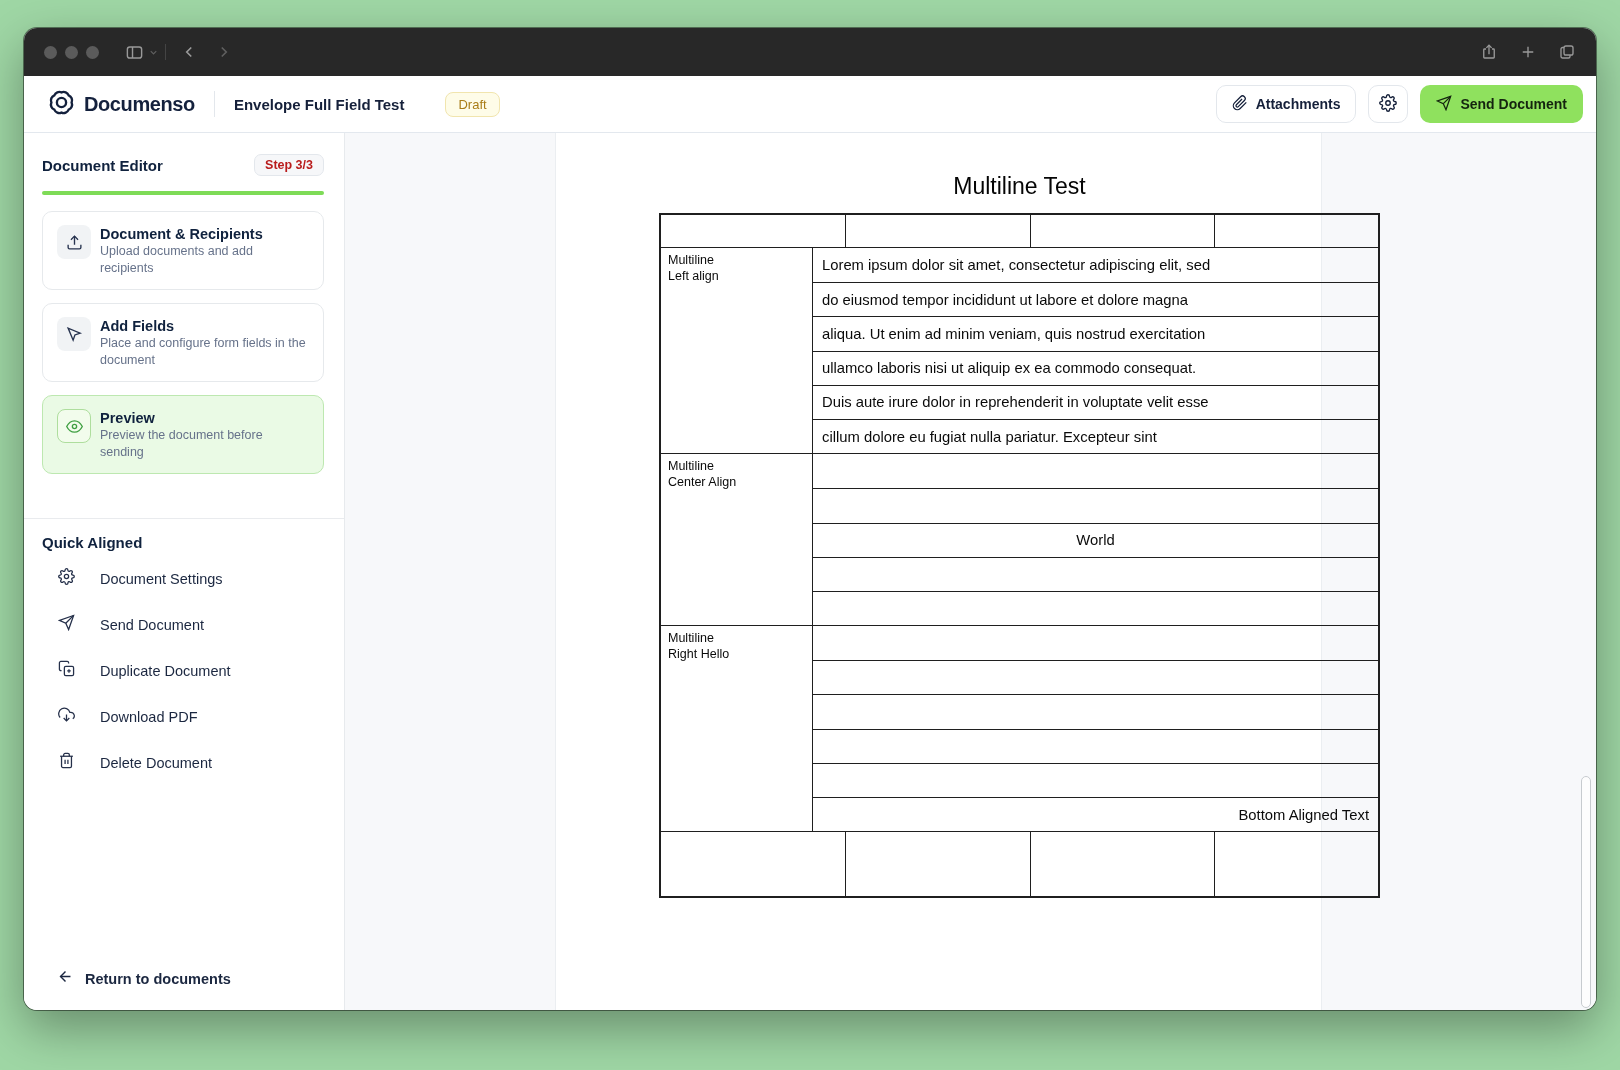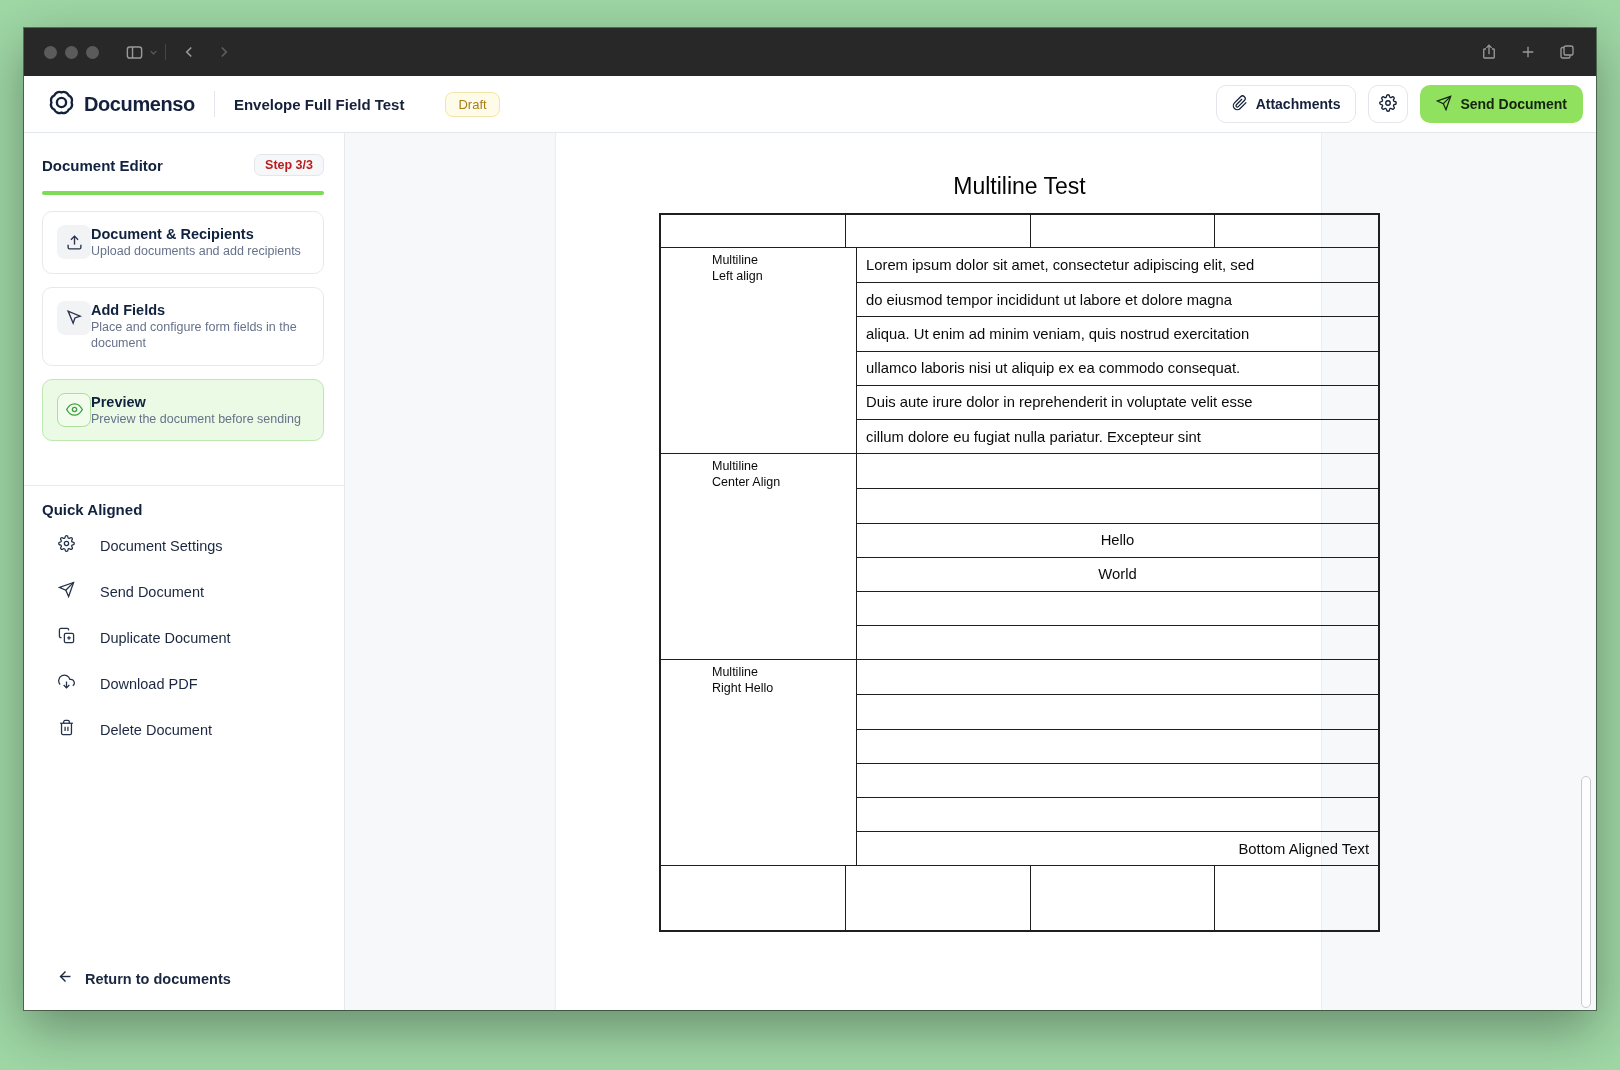--- a/index.html
+++ b/index.html
@@ -1,20 +1,20 @@
 <!DOCTYPE html>
 <html><head>
 <meta charset="utf-8">
 <style>
   * { margin:0; padding:0; box-sizing:border-box; }
   html,body { width:1620px; height:1070px; }
   body { background:#9fd7a5; font-family:"Liberation Sans", sans-serif; overflow:hidden; }
 
   .window { position:absolute; left:24px; top:28px; width:1572px; height:982px;
-    border-radius:0; overflow:hidden; background:#fff;
+    border-radius:13px; overflow:hidden; background:#fff;
     box-shadow:0 18px 50px rgba(0,0,0,.35), 0 0 0 1px rgba(0,0,0,.45); }
 
   
   .chrome { height:48px; background:#282828; display:flex; align-items:center; padding:0 20px; }
   .traffic { display:flex; gap:8px; margin-right:26px; }
   .dot { width:13px; height:13px; border-radius:50%; background:#5b5b5b; }
   .chrome-ic { color:#999; display:flex; align-items:center; justify-content:center; }
   .chrome-ic svg { display:block; }
   .chrome-ic.dim { color:#5f5f5f; }
   .chrome-sep { width:1px; height:16px; background:#444; margin:0 8px 0 6px; }
@@ -39,21 +39,21 @@
   .main { position:absolute; top:105px; left:0; right:0; bottom:0; display:flex; }
   .sidebar { width:321px; background:#fff; border-right:1px solid #e7eaed; position:relative;
     padding:21px 20px 0 18px; flex:none; }
   .sb-head { display:flex; align-items:center; }
   .sb-title { font-size:15px; font-weight:700; color:#10223e; }
   .badge-step { margin-left:auto; background:#f6f7f9; border:1px solid #e3e7ec; color:#b91c1c;
     font-size:12.5px; font-weight:600; padding:3px 10px; border-radius:7px; }
   .progress { margin-top:15px; height:4px; border-radius:2px; background:#7edb57; }
 
   .cards { margin-top:16px; display:flex; flex-direction:column; gap:13px; }
-  .card { border:1px solid #e6e9ec; border-radius:10px; padding:13px 14px; display:flex; gap:0; cursor:pointer; background:#fff; }
+  .card { border:1px solid #e6e9ec; border-radius:10px; padding:13px 14px; display:flex; gap:9px; cursor:pointer; background:#fff; }
   .card.active { background:#eafae5; border-color:#bde8b0; }
   .card-icbox { width:34px; height:34px; flex:none; border-radius:8px; background:#f1f3f5;
     display:flex; align-items:center; justify-content:center; color:#26324e; }
   .card.active .card-icbox { background:#f2fcec; border:1px solid #aede9d; color:#3e9f41; }
   .card-title { font-size:14.5px; font-weight:700; color:#10223e; padding-top:1px; }
   .card-desc { font-size:12.5px; color:#66728a; line-height:1.32; margin-top:1px; max-width:210px; }
 
   .sb-divider { border-top:1px solid #e9ebee; margin:44px -20px 0 -18px; }
   .qa-title { font-size:15px; font-weight:700; color:#10223e; margin-top:15px; }
   .qa-list { margin-top:17px; display:flex; flex-direction:column; gap:25px; padding-left:16px; }
@@ -68,21 +68,21 @@
   .paper { position:absolute; left:210px; top:0; bottom:0; width:767px; background:#fff;
     border-left:1px solid #ebeef1; border-right:1px solid #ebeef1; }
   .pdf { position:absolute; left:103px; top:0; width:721px; color:#111; }
   .pdf-title { margin-top:40px; text-align:center; font-size:23px; color:#050505; }
 
   .doc-table { margin-top:13px; border:2px solid #1f1f1f; }
   .t-header, .t-footer { display:grid; grid-template-columns:1.53fr 1.53fr 1.53fr 1.36fr; }
   .t-header { height:33px; border-bottom:1.5px solid #1f1f1f; }
   .t-footer { height:64px; }
   .hcell + .hcell, .fcell + .fcell { border-left:1.5px solid #1f1f1f; }
-  .t-section { display:flex; border-bottom:1.5px solid #1f1f1f;padding-left:44px; }
+  .t-section { display:flex; border-bottom:1.5px solid #1f1f1f; }
   .t-label { width:152px; flex:none; border-right:1.5px solid #1f1f1f; padding:4px 7px;
     font-size:12.5px; line-height:1.28; color:#0a0a0a; }
   .t-rows { flex:1; display:flex; flex-direction:column; min-width:0; }
   .t-row { height:34.2px; display:flex; align-items:center; padding:0 9px;
     font-size:14.8px; color:#0a0a0a; white-space:nowrap; }
   .t-row + .t-row { border-top:1.5px solid #1f1f1f; }
   .align-left .t-row { justify-content:flex-start; }
   .align-center .t-row { justify-content:center; }
   .align-right .t-row { justify-content:flex-end; }
 
@@ -331,21 +331,20 @@
             </div>
 
             <div class="t-section">
               <div class="t-label">
                 <div>Multiline</div>
                 <div>Center Align</div>
               </div>
               <div class="t-rows align-center">
                 <div class="t-row"></div>
                 <div class="t-row"></div>
-                <div class="t-row">Hello</div>
                 <div class="t-row">World</div>
                 <div class="t-row"></div>
                 <div class="t-row"></div>
               </div>
             </div>
 
             <div class="t-section">
               <div class="t-label">
                 <div>Multiline</div>
                 <div>Right Hello</div>

